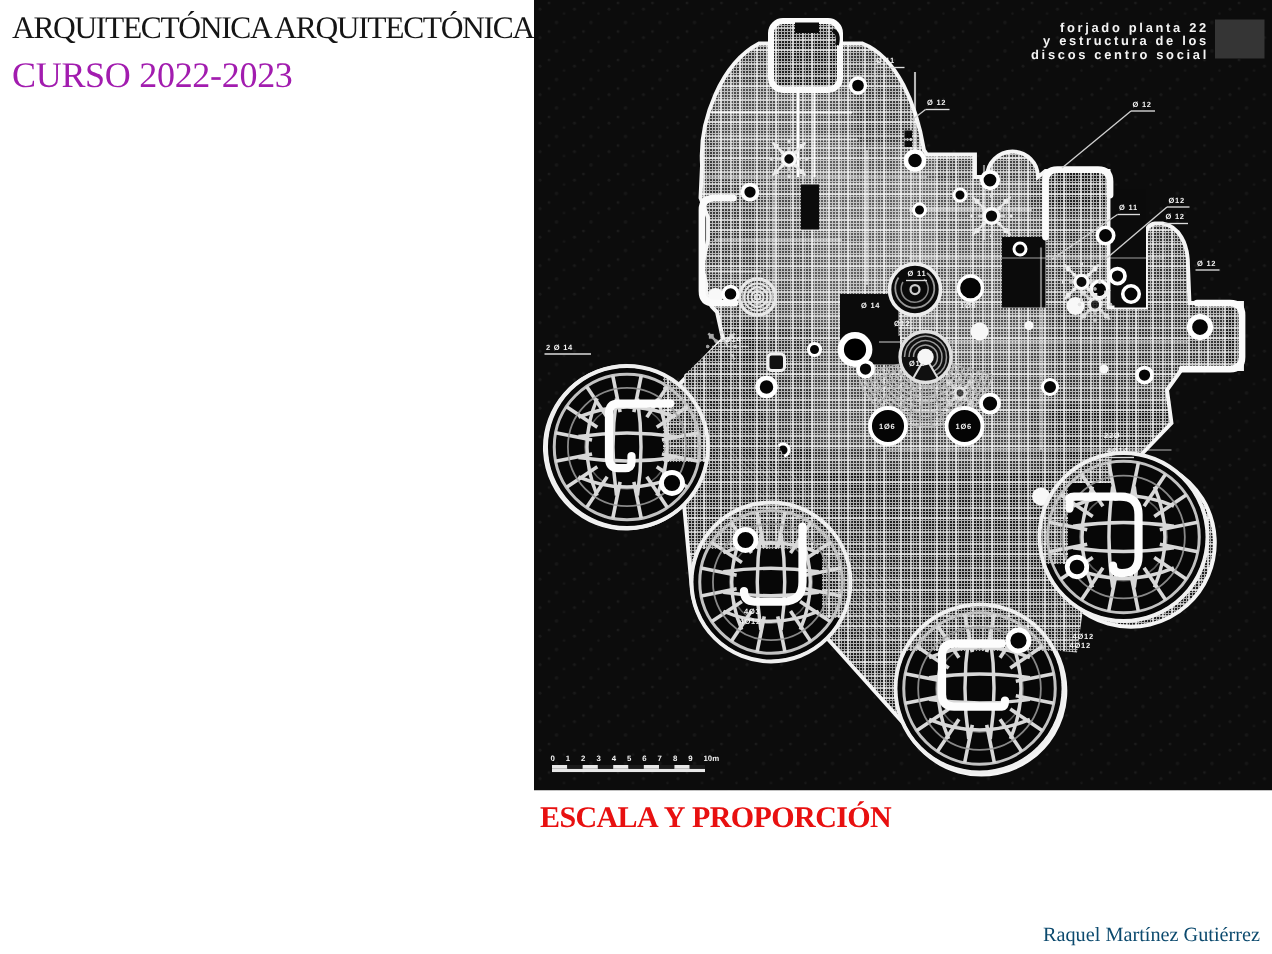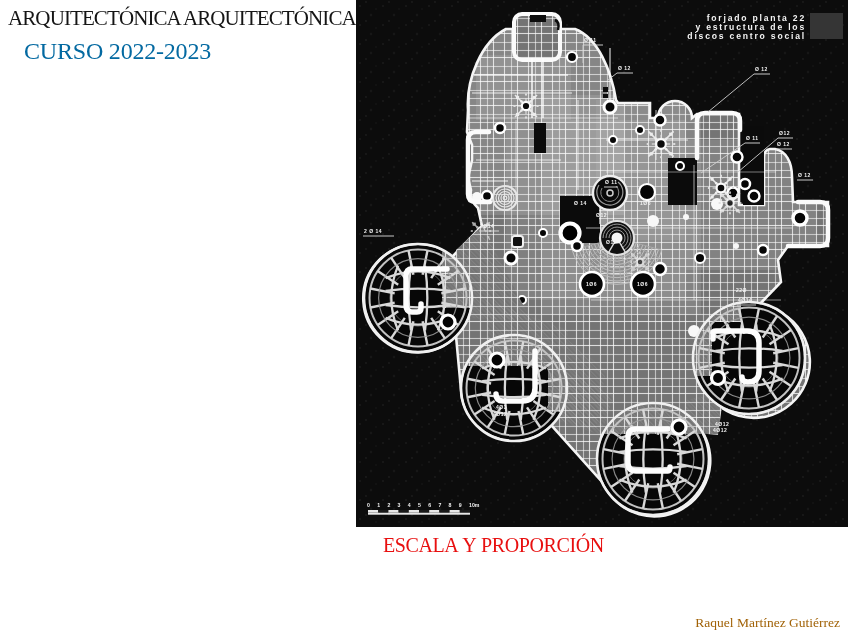--- a/index.html
+++ b/index.html
@@ -1,21 +1,21 @@
 <!DOCTYPE html>
 <html><head>
 <meta charset="utf-8">
 <style>
 html,body{margin:0;padding:0;width:848px;height:636px;background:#ffffff;overflow:hidden;}
 body{font-family:"Liberation Serif", serif;position:relative;}
 .t1{position:absolute;left:8px;top:6px;font-size:21px;color:#151515;letter-spacing:-0.9px;white-space:nowrap;}
-.t2{position:absolute;left:24px;top:38px;font-size:24px;color:#0369a1;letter-spacing:-0.2px;white-space:nowrap;}
+.t2{position:absolute;left:8px;top:38px;font-size:24px;color:#a21caf;letter-spacing:-0.2px;white-space:nowrap;}
 .img{position:absolute;left:356px;top:0;width:492px;height:423px;}
-.red{position:absolute;left:383px;top:534px;font-size:20px;font-weight:normal;color:#e81010;letter-spacing:-0.4px;word-spacing:1px;white-space:nowrap;}
-.auth{position:absolute;right:8px;top:615px;font-size:13.5px;color:#a16207;white-space:nowrap;}
+.red{position:absolute;left:360px;top:534px;font-size:20px;font-weight:bold;color:#e81010;letter-spacing:-0.4px;word-spacing:1px;white-space:nowrap;}
+.auth{position:absolute;right:8px;top:615px;font-size:13.5px;color:#0c4a6e;white-space:nowrap;}
 </style>
 </head>
 <body>
 
 <div class="t1">ARQUITECTÓNICA ARQUITECTÓNICA</div>
 
 <div class="t2">CURSO 2022-2023</div>
 
 <div class="img">
 <svg width="492" height="527" viewBox="0 0 492 527">

